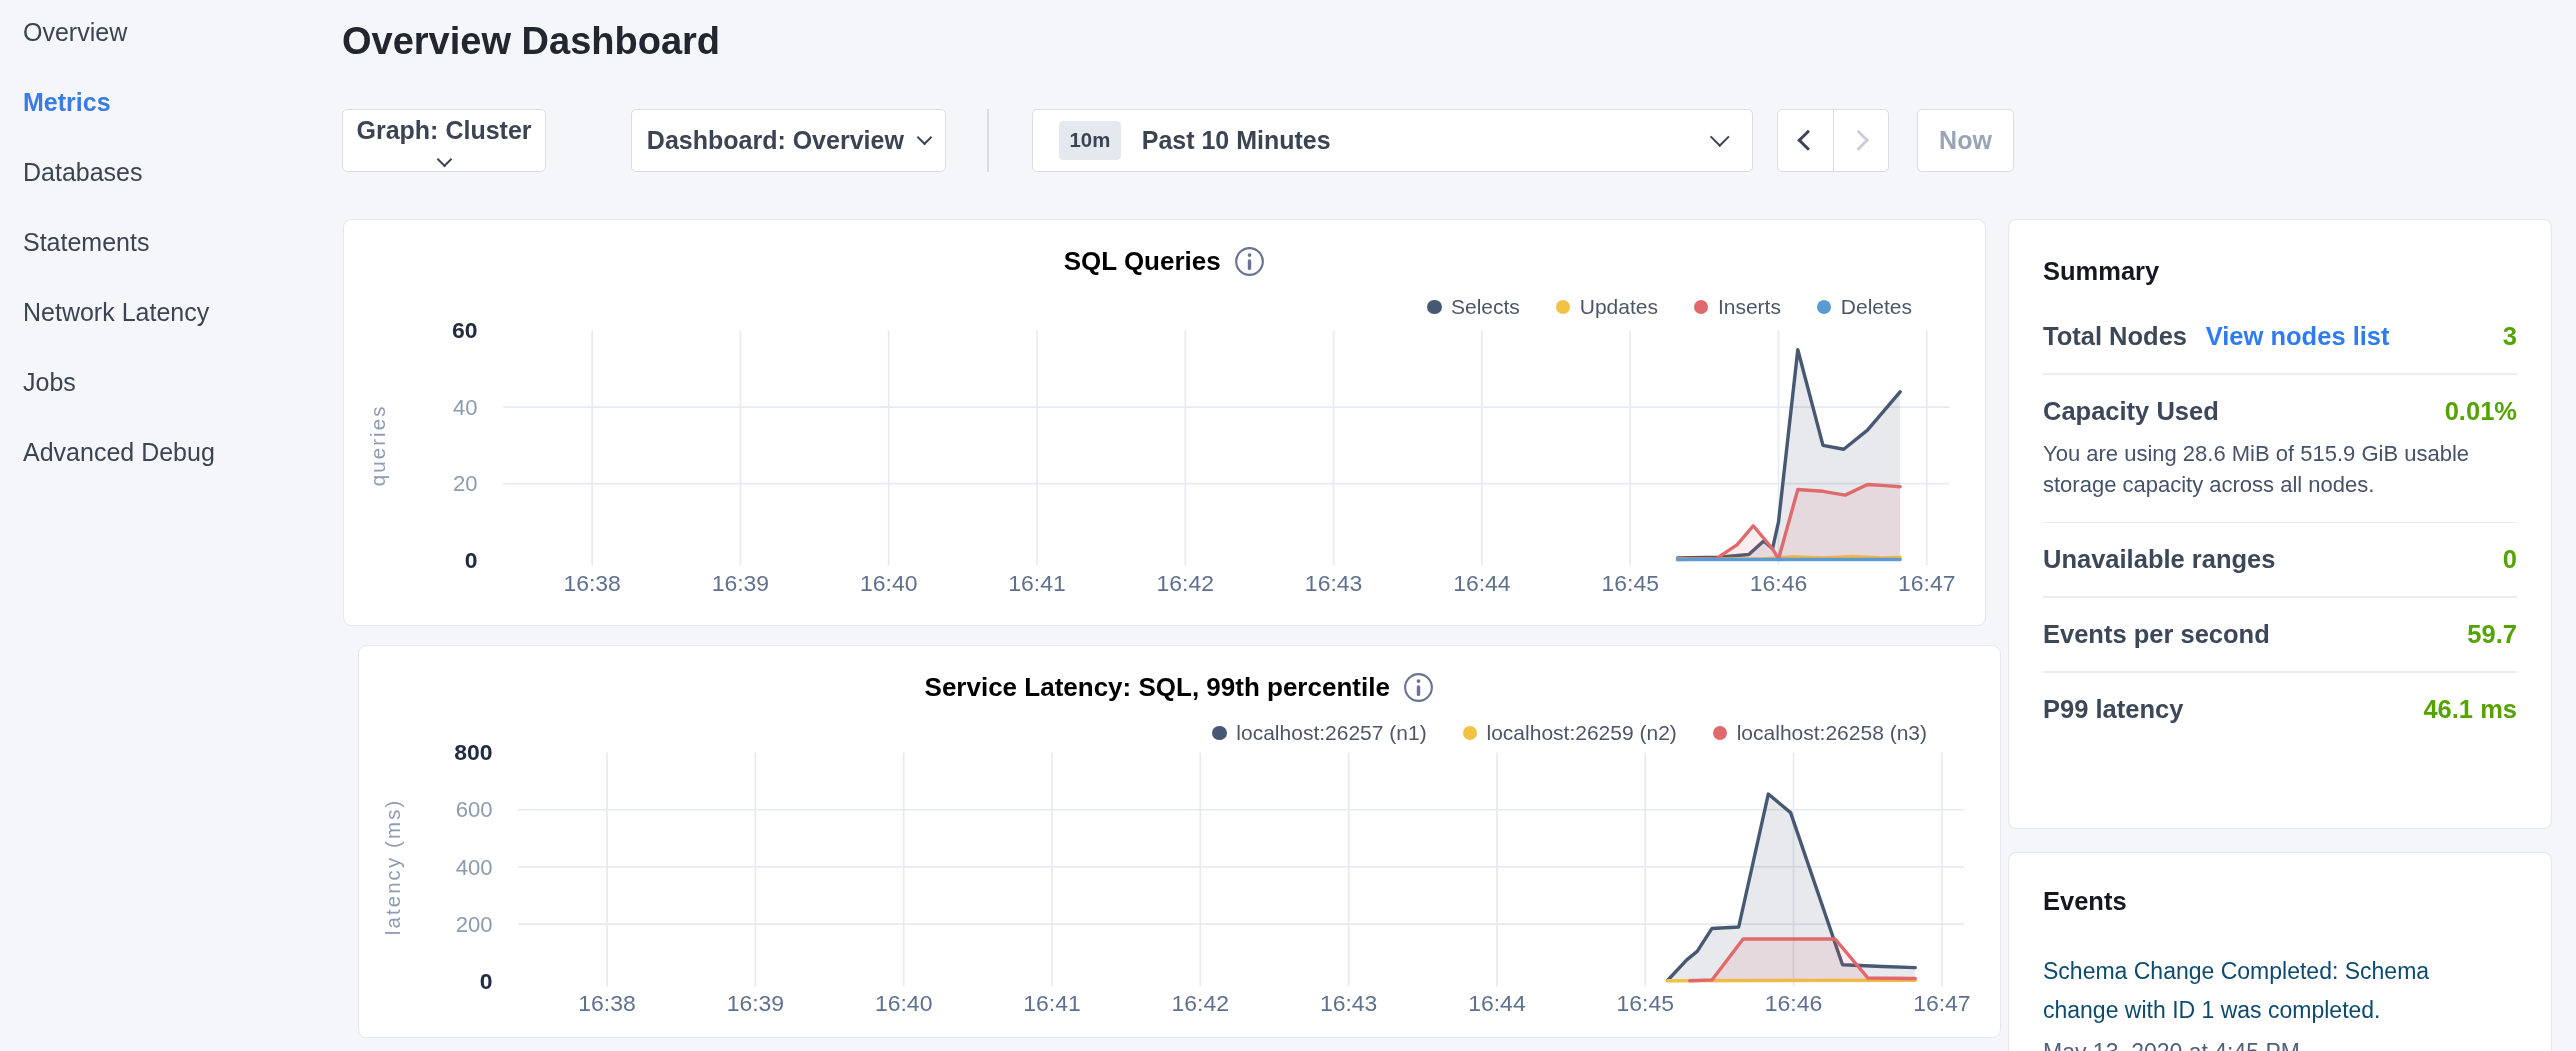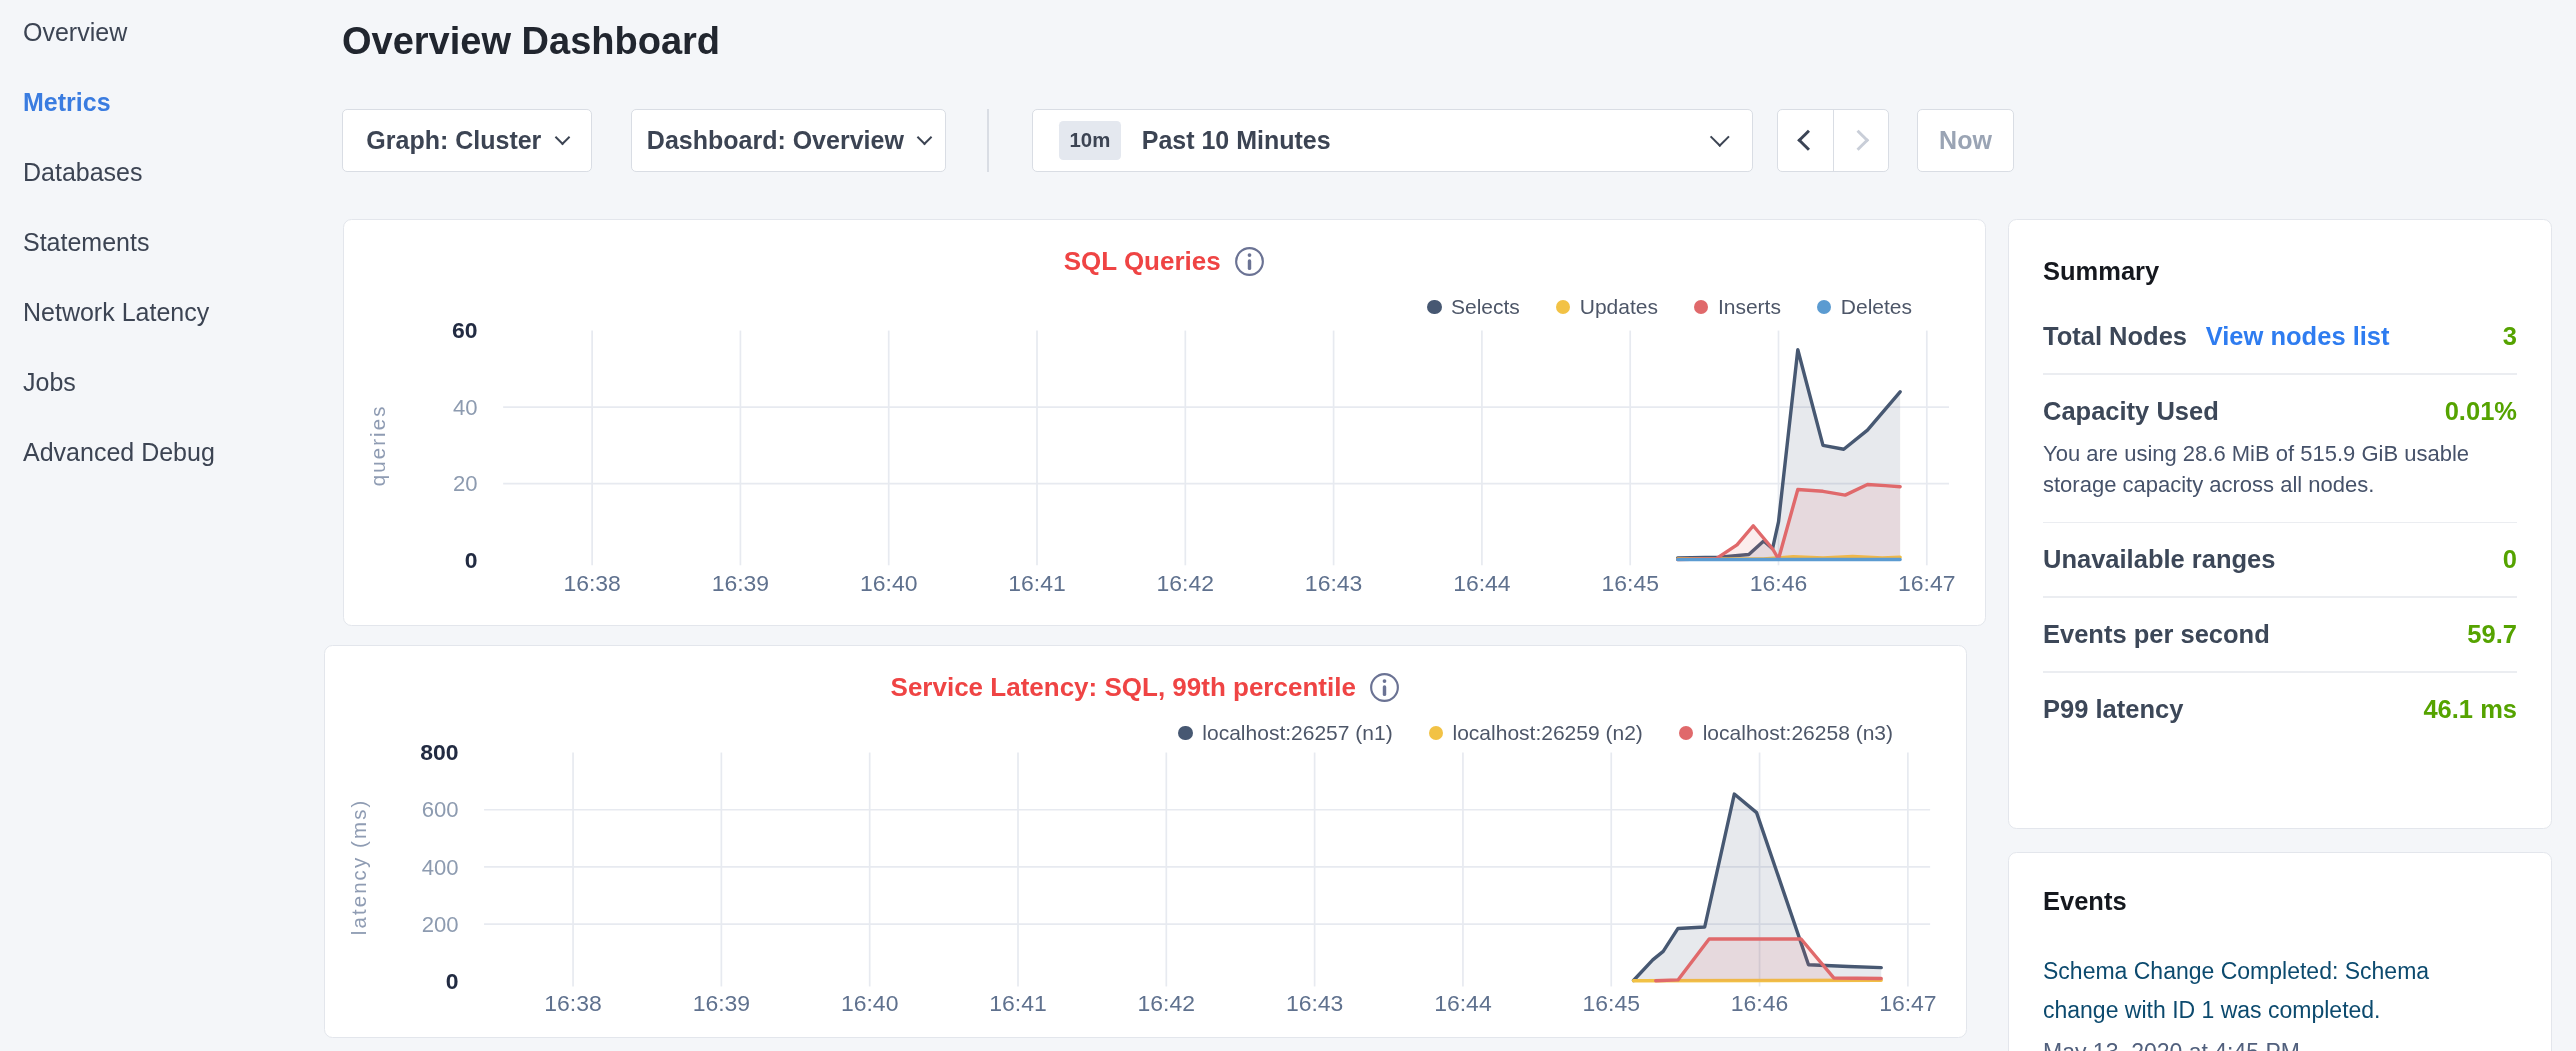--- a/index.html
+++ b/index.html
@@ -12,45 +12,45 @@
   }
   
   .sidebar-nav { position:absolute; left:23px; top:17px; width:306px; }
   .nav-item { font-size:25px; height:31px; line-height:31px; margin-bottom:39px; color:#3c4453; cursor:pointer; }
   .nav-item.active { color:#3a7ce0; font-weight:700; }
   
   .page-title { position:absolute; left:342px; top:20.4px; font-size:38px; font-weight:700; color:#21262f; }
   
   .ctl { position:absolute; top:109px; height:63px; background:#fff; border:1.7px solid #d9dde4;
          border-radius:5.1px; display:flex; align-items:center; font-size:25px; font-weight:700; color:#3c4453; cursor:pointer; }
-  .graph-btn { left:342px; width:250px; justify-content:center; gap:15.3px; }
+  .graph-btn { left:342px; width:204px; justify-content:center; gap:15.3px;flex-direction:column; }
   .dash-btn  { left:631px; width:315px; justify-content:center; gap:15.3px; }
   .caret { width:11px; height:11px; border-right:2.6px solid #3c4453; border-bottom:2.6px solid #3c4453;
            transform:rotate(45deg); margin-top:-6.8px; }
   .ctl-divider { position:absolute; left:987px; top:109px; width:1.7px; height:63px; background:#d9dde4; }
   .time-btn { left:1032px; width:721px; padding:0 25.5px; justify-content:flex-start; }
   .time-badge { background:#e4e8ef; border-radius:4.3px; padding:7.7px 11px; font-size:20.4px; font-weight:700; margin-right:20.4px; }
   .time-caret { margin-left:auto; width:13.6px; height:13.6px; border-right:2.1px solid #3c4453; border-bottom:2.1px solid #3c4453;
                 transform:rotate(45deg); margin-top:-6.8px; }
   .arrow-group { left:1777px; width:112px; padding:0; }
   .arrow-cell { width:50%; height:100%; display:flex; align-items:center; justify-content:center; }
   .arrow-cell + .arrow-cell { border-left:1.7px solid #d9dde4; }
   .chev { width:14.5px; height:14.5px; border-right:3.4px solid currentColor; border-bottom:3.4px solid currentColor; }
   .chev-left  { color:#3b4455; transform:rotate(135deg); margin-left:5.1px; }
   .chev-right { color:#c9ced8; transform:rotate(-45deg); margin-right:5.1px; }
   .now-btn { left:1917px; width:97px; justify-content:center; color:#9aa4b4; }
   
   .panel { position:absolute; background:#fff; border:1.7px solid #e3e6ec; border-radius:8.5px; }
   .chart-panel-1 { left:343px; top:219px;  width:1643px; height:407px; }
-  .chart-panel-2 { left:324px; top:645px;  width:1643px; height:393px; }
+  .chart-panel-2 { left:358px; top:645px;  width:1643px; height:393px; }
   .summary-panel { left:2008px; top:219px; width:544px; height:610px; padding:37px 34px 0; }
   .events-panel  { left:2008px; top:852px; width:544px; height:238px; padding:34px 34px 0; }
   
   .chart-title-row { position:absolute; top:25.5px; left:0; width:100%; display:flex; justify-content:center; align-items:center; gap:13.6px; }
-  .chart-title { font-size:26px; font-weight:700; color:#ef4444; }
+  .chart-title { font-size:26px; font-weight:700; color:#000000; }
   .info-icon { width:31px; height:31px; flex:0 0 auto; cursor:pointer; }
   .legend { position:absolute; top:75px; right:73px; display:flex; gap:36px; align-items:center; }
   .legend-item { display:flex; align-items:center; gap:9.4px; cursor:pointer; }
   .legend-dot { width:14.5px; height:14.5px; border-radius:50%; }
   .legend-label { font-size:21px; color:#4d5668; }
   .chart-svg { position:absolute; left:0; top:0; }
   .gridline { stroke:#e7eaf0; stroke-width:2; }
   .y-tick-mid { font-size:26px; fill:#8d9bb0; }
   .y-tick-extreme { font-size:27px; font-weight:700; fill:#222b42; }
   .x-tick { font-size:27px; fill:#5f718e; }

